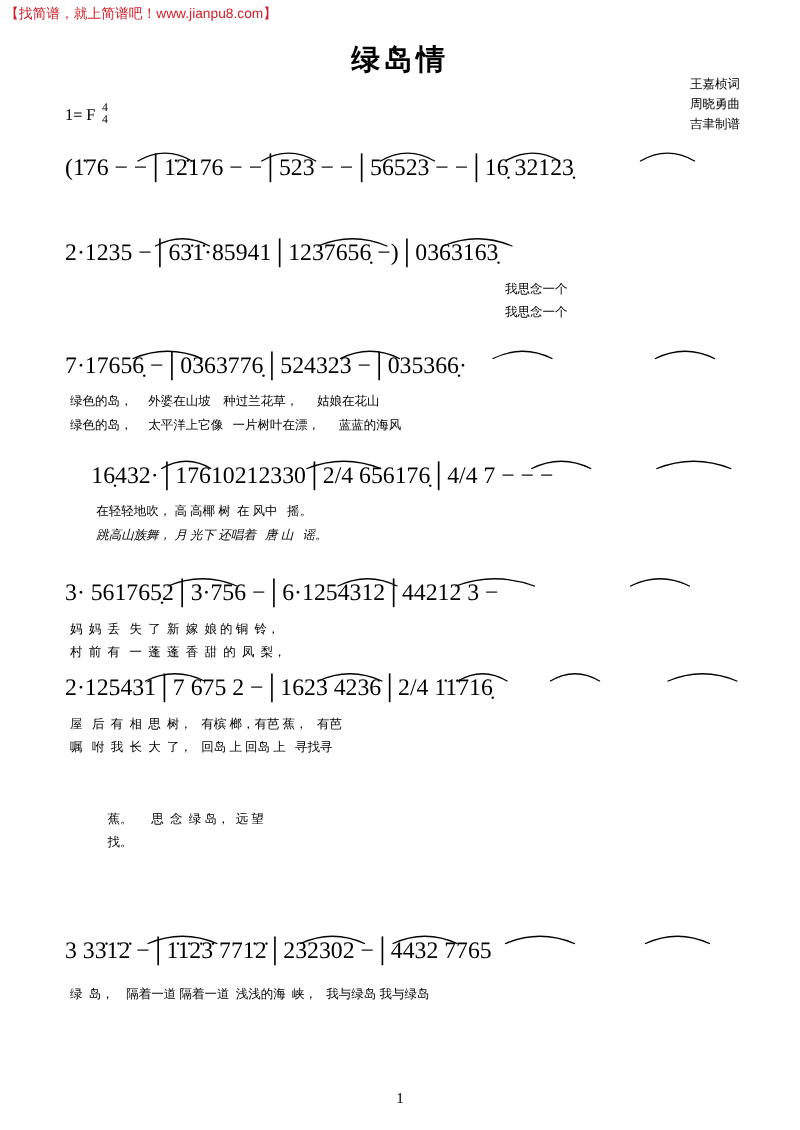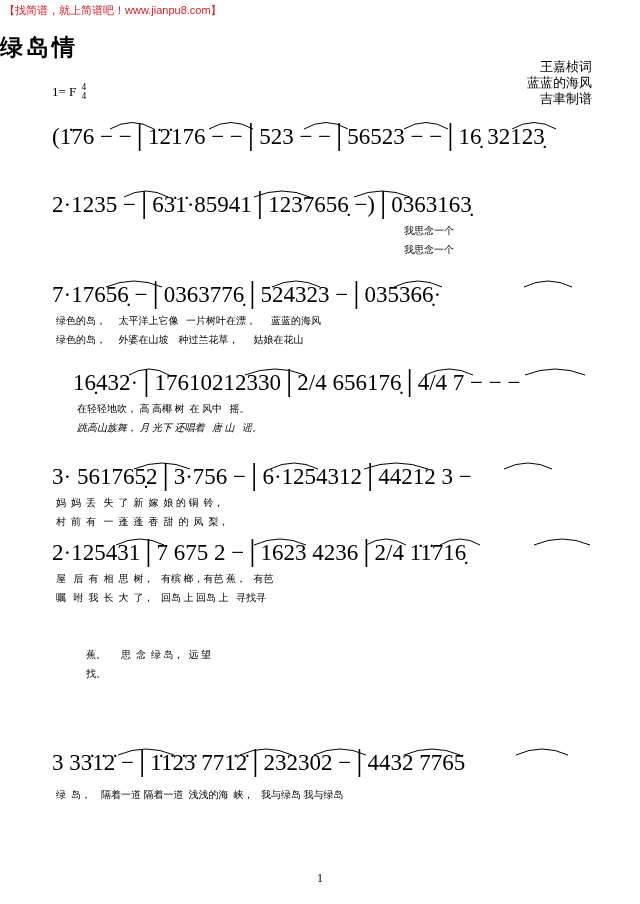--- a/index.html
+++ b/index.html
@@ -27,36 +27,36 @@
     letter-spacing: 0px;
     white-space: nowrap;
   }
 
   
   .title {
     position: absolute;
     top: 32px;
     left: 0;
     width: 640px;
-    text-align: left;
+    text-align: center;
     font-size: 23px;
     font-weight: bold;
     letter-spacing: 3px;
     font-family: "Liberation Serif", serif;
   }
 
   
   .credits {
     position: absolute;
     right: 48px;
     top: 60px;
-    font-size: 13px;
+    font-size: 10px;
     line-height: 16px;
     text-align: right;
-    font-family: Liberation Mono, monospace;
+    font-family: Liberation Sans, sans-serif;
   }
 
   
   .keysig {
     position: absolute;
     left: 52px;
     top: 84px;
     font-size: 13px;
     font-family: "Liberation Serif", serif;
   }
@@ -76,21 +76,21 @@
   
   .system {
     position: absolute;
     left: 0;
     width: 640px;
   }
   .notes-row {
     position: relative;
     height: 34px;
     margin: 0 52px;
-    font-size: 23px;
+    font-size: 19px;
     letter-spacing: 0px;
     white-space: nowrap;
     font-family: "Liberation Serif", serif;
     text-align: right;
   }
   .notes-row .line {
     position: absolute;
     left: 0;
     top: 2px;
     white-space: pre;
@@ -131,21 +131,21 @@
 </style>
 </head>
 <body>
 
 <div class="watermark">【找简谱，就上简谱吧！www.jianpu8.com】</div>
 
 <div class="title">绿岛情</div>
 
 <div class="credits">
   <div>王嘉桢词</div>
-  <div>蓝蓝的海风</div>
+  <div>周晓勇曲</div>
   <div>吉聿制谱</div>
 </div>
 
 <div class="keysig">
   <span>1= F</span>
   <span class="meter">
     <span class="num">4</span>
     <span class="den">4</span>
   </span>
 </div>
@@ -184,24 +184,24 @@
   <div class="notes-row">
     <span class="line">7·17656̣ −│0363776̣│524323 −│035366̣·</span>
     <svg class="slurs" width="540" height="16">
       <path d="M2,13 Q30,1 58,13" stroke="#000" fill="none" stroke-width="1"></path>
       <path d="M168,13 Q192,1 216,13" stroke="#000" fill="none" stroke-width="1"></path>
       <path d="M290,13 Q314,1 338,13" stroke="#000" fill="none" stroke-width="1"></path>
       <path d="M420,13 Q444,1 468,13" stroke="#000" fill="none" stroke-width="1"></path>
     </svg>
   </div>
   <div class="lyric-row">
+    <span class="lyr" style="left:4px;">绿色的岛，     外婆在山坡    种过兰花草，      姑娘在花山</span>
+  </div>
+  <div class="lyric-row">
     <span class="lyr" style="left:4px;">绿色的岛，     太平洋上它像   一片树叶在漂，      蓝蓝的海风</span>
-  </div>
-  <div class="lyric-row">
-    <span class="lyr" style="left:4px;">绿色的岛，     外婆在山坡    种过兰花草，      姑娘在花山</span>
   </div>
 </div>
 
 <div class="system" style="top:368px;padding-left:21px;">
   <div class="notes-row">
     <span class="line">16̣432·│17610212330│2/4 656176̣│4/4 7 − − −</span>
     <svg class="slurs" width="540" height="16">
       <path d="M4,13 Q24,1 44,13" stroke="#000" fill="none" stroke-width="1"></path>
       <path d="M120,13 Q150,1 180,13" stroke="#000" fill="none" stroke-width="1"></path>
       <path d="M300,13 Q324,1 348,13" stroke="#000" fill="none" stroke-width="1"></path>

